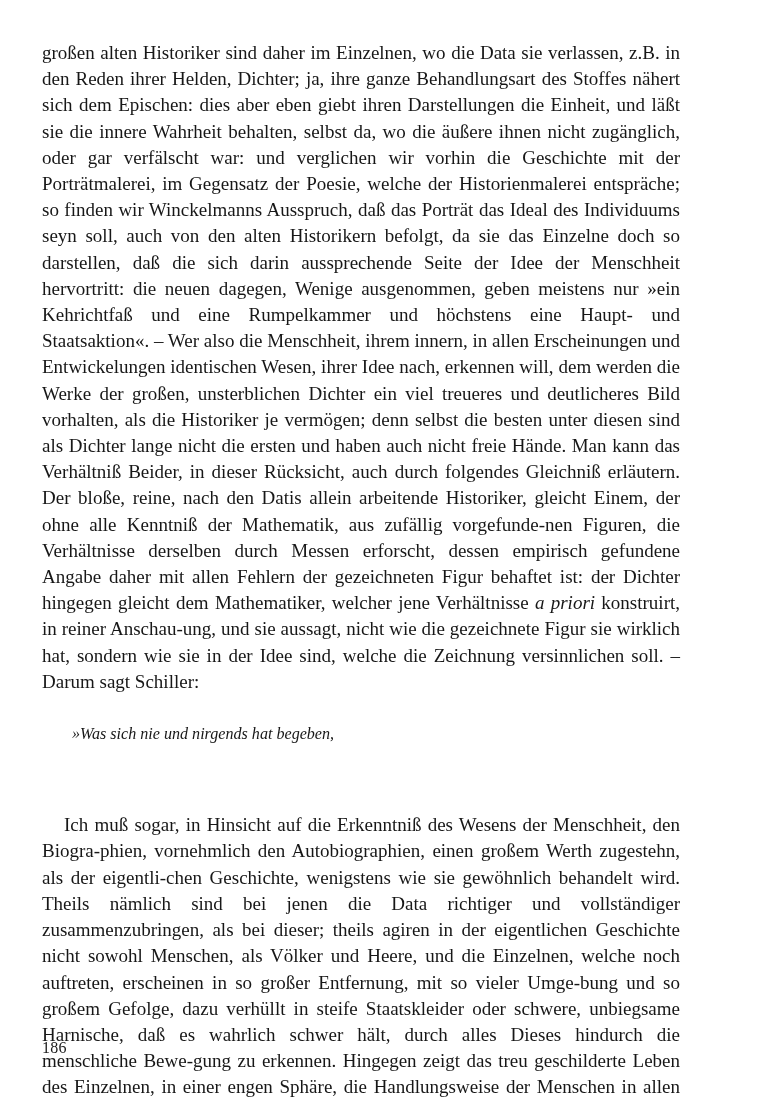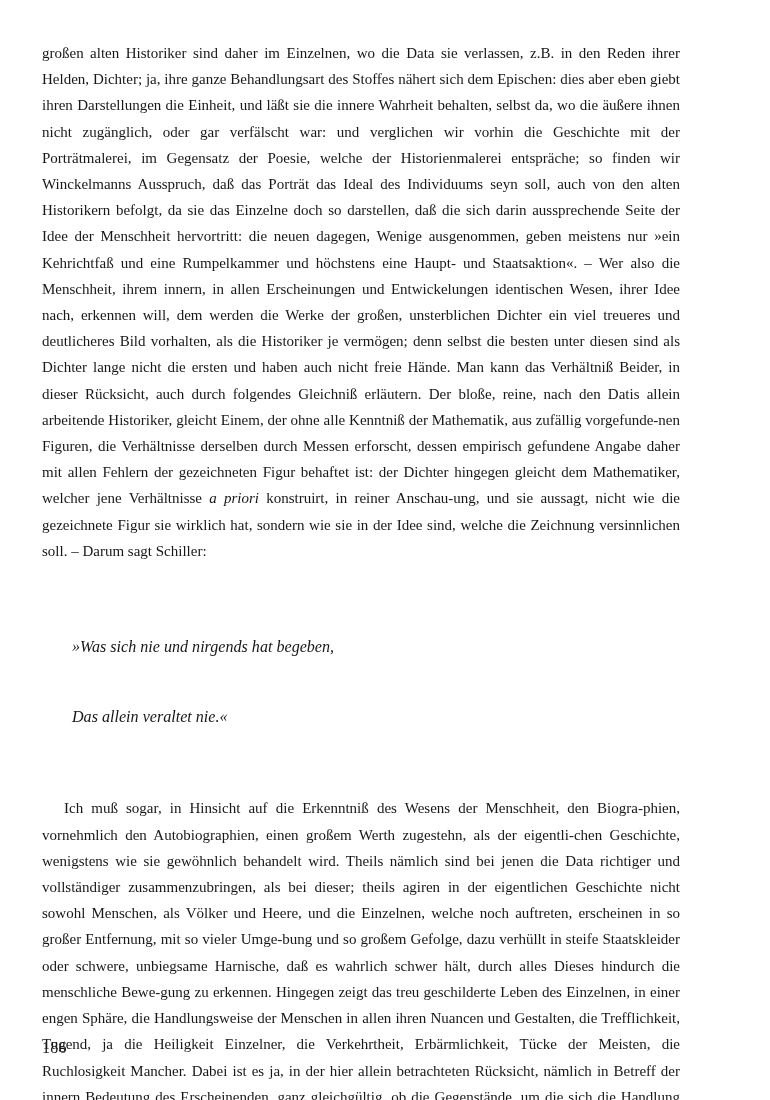--- a/index.html
+++ b/index.html
@@ -25,21 +25,21 @@
     overflow: hidden;
   }
   #text-column {
     position: absolute;
     left: 42px;
     top: 40px;
     width: 638px;
   }
   p.body-para {
     margin: 0;
-    font-size: 15px;
+    font-size: 19px;
     line-height: 26.2px;
     text-align: justify;
     text-justify: inter-word;
     hyphens: manual;
     color: #171717;
   }
   p.body-para.indented {
     text-indent: 22px;
     margin-top: 39px;
   }
@@ -54,21 +54,20 @@
     padding-left: 30px;
     font-style: italic;
     font-size: 16.1px;
     line-height: 26.2px;
     text-align: left;
     color: #171717;
   }
   .verse-line {
     display: block;
     white-space: pre;
-    margin-top: 44px;
   }
   .gap-footnote-top {
     height: 30px;
   }
   #folio {
     position: absolute;
     left: 42px;
     top: 1040px;
     font-size: 16px;
     line-height: 16px;
@@ -86,21 +85,20 @@
 <div id="page">
 
   <div id="text-column">
 
     <p class="body-para"><span>großen alten Historiker sind daher im Einzelnen, wo die Data sie verlassen, z.B. in den Reden ihrer Helden, Dichter; ja, ihre ganze Behandlungsart des Stoffes nähert sich dem Epischen: dies aber eben giebt ihren Darstellungen die Einheit, und läßt sie die innere Wahrheit behalten, selbst da, wo die äußere ihnen nicht zugänglich, oder gar verfälscht war: und verglichen wir vorhin die Geschichte mit der Porträtmalerei, im Gegensatz der Poesie, welche der Historienmalerei entspräche; so finden wir Winckelmanns Ausspruch, daß das Porträt das Ideal des Individuums seyn soll, auch von den alten Historikern befolgt, da sie das Einzelne doch so darstellen, daß die sich darin aussprechende Seite der Idee der Menschheit hervortritt: die neuen dagegen, Wenige ausgenommen, geben meistens nur »ein Kehrichtfaß und eine Rumpelkammer und höchstens eine Haupt- und Staatsaktion«. – Wer also die Menschheit, ihrem innern, in allen Erscheinungen und Entwickelungen identischen Wesen, ihrer Idee nach, erkennen will, dem werden die Werke der großen, unsterblichen Dichter ein viel treueres und deutlicheres Bild vorhalten, als die Historiker je vermögen; denn selbst die besten unter diesen sind als Dichter lange nicht die ersten und haben auch nicht freie Hände. Man kann das Verhältniß Beider, in dieser Rücksicht, auch durch folgendes Gleichniß erläutern. Der bloße, reine, nach den Datis allein arbeitende Historiker, gleicht Einem, der ohne alle Kenntniß der Mathematik, aus zufällig vorgefunde-nen Figuren, die Verhältnisse derselben durch Messen erforscht, dessen empirisch gefundene Angabe daher mit allen Fehlern der gezeichneten Figur behaftet ist: der Dichter hingegen gleicht dem Mathematiker, welcher jene Verhältnisse </span><em class="inline-italic">a priori</em><span> konstruirt, in reiner Anschau-ung, und sie aussagt, nicht wie die gezeichnete Figur sie wirklich hat, sondern wie sie in der Idee sind, welche die Zeichnung versinnlichen soll. – Darum sagt Schiller:</span></p>
 
     <div class="para-gap-verse-top"></div>
 
     <div class="verse-block">
       <span class="verse-line">»Was sich nie und nirgends hat begeben,</span>
-      <span class="verse-line">Das allein veraltet nie.«</span>
     </div>
 
     <div class="para-gap-large"></div>
 
     <p class="body-para indented">Ich muß sogar, in Hinsicht auf die Erkenntniß des Wesens der Menschheit, den Biogra-phien, vornehmlich den Autobiographien, einen großem Werth zugestehn, als der eigentli-chen Geschichte, wenigstens wie sie gewöhnlich behandelt wird. Theils nämlich sind bei jenen die Data richtiger und vollständiger zusammenzubringen, als bei dieser; theils agiren in der eigentlichen Geschichte nicht sowohl Menschen, als Völker und Heere, und die Einzelnen, welche noch auftreten, erscheinen in so großer Entfernung, mit so vieler Umge-bung und so großem Gefolge, dazu verhüllt in steife Staatskleider oder schwere, unbiegsame Harnische, daß es wahrlich schwer hält, durch alles Dieses hindurch die menschliche Bewe-gung zu erkennen. Hingegen zeigt das treu geschilderte Leben des Einzelnen, in einer engen Sphäre, die Handlungsweise der Menschen in allen ihren Nuancen und Gestalten, die Trefflichkeit, Tugend, ja die Heiligkeit Einzelner, die Verkehrtheit, Erbärmlichkeit, Tücke der Meisten, die Ruchlosigkeit Mancher. Dabei ist es ja, in der hier allein betrachteten Rücksicht, nämlich in Betreff der innern Bedeutung des Erscheinenden, ganz gleichgültig, ob die Gegenstände, um die sich die Handlung dreht, relativ betrachtet, Kleinigkeiten oder Wichtigkeiten, Bauerhöfe oder Königreiche sind: denn alle diese Dinge, an sich ohne Be-deutung, erhalten solche nur dadurch und insofern, als durch sie der Wille bewegt wird:</p>
 
     <div class="gap-footnote-top"></div>
 
   </div>
 

